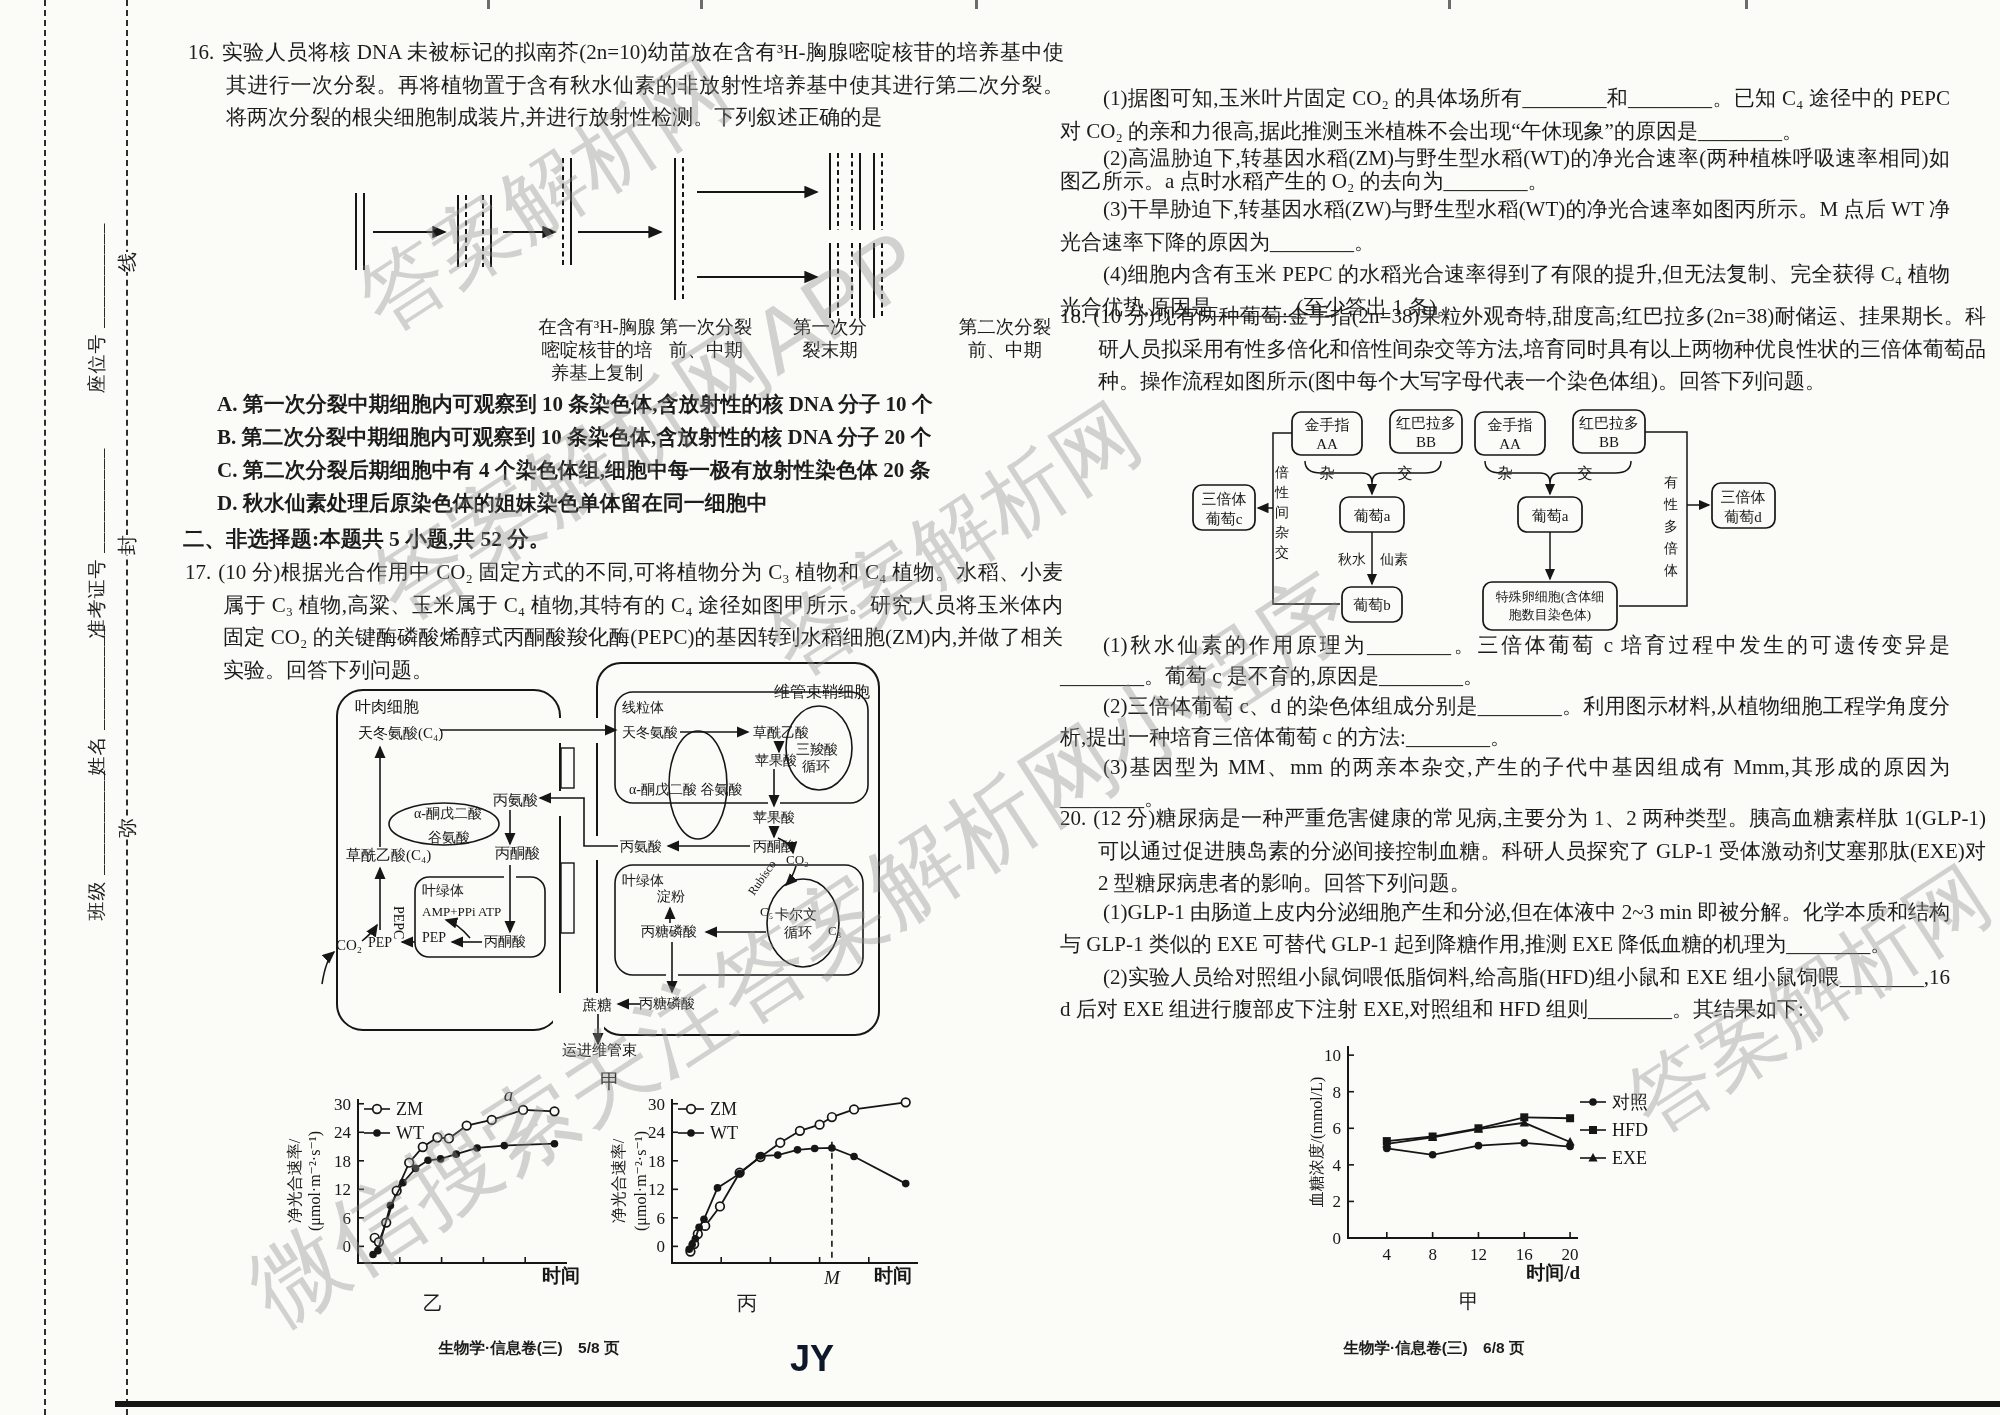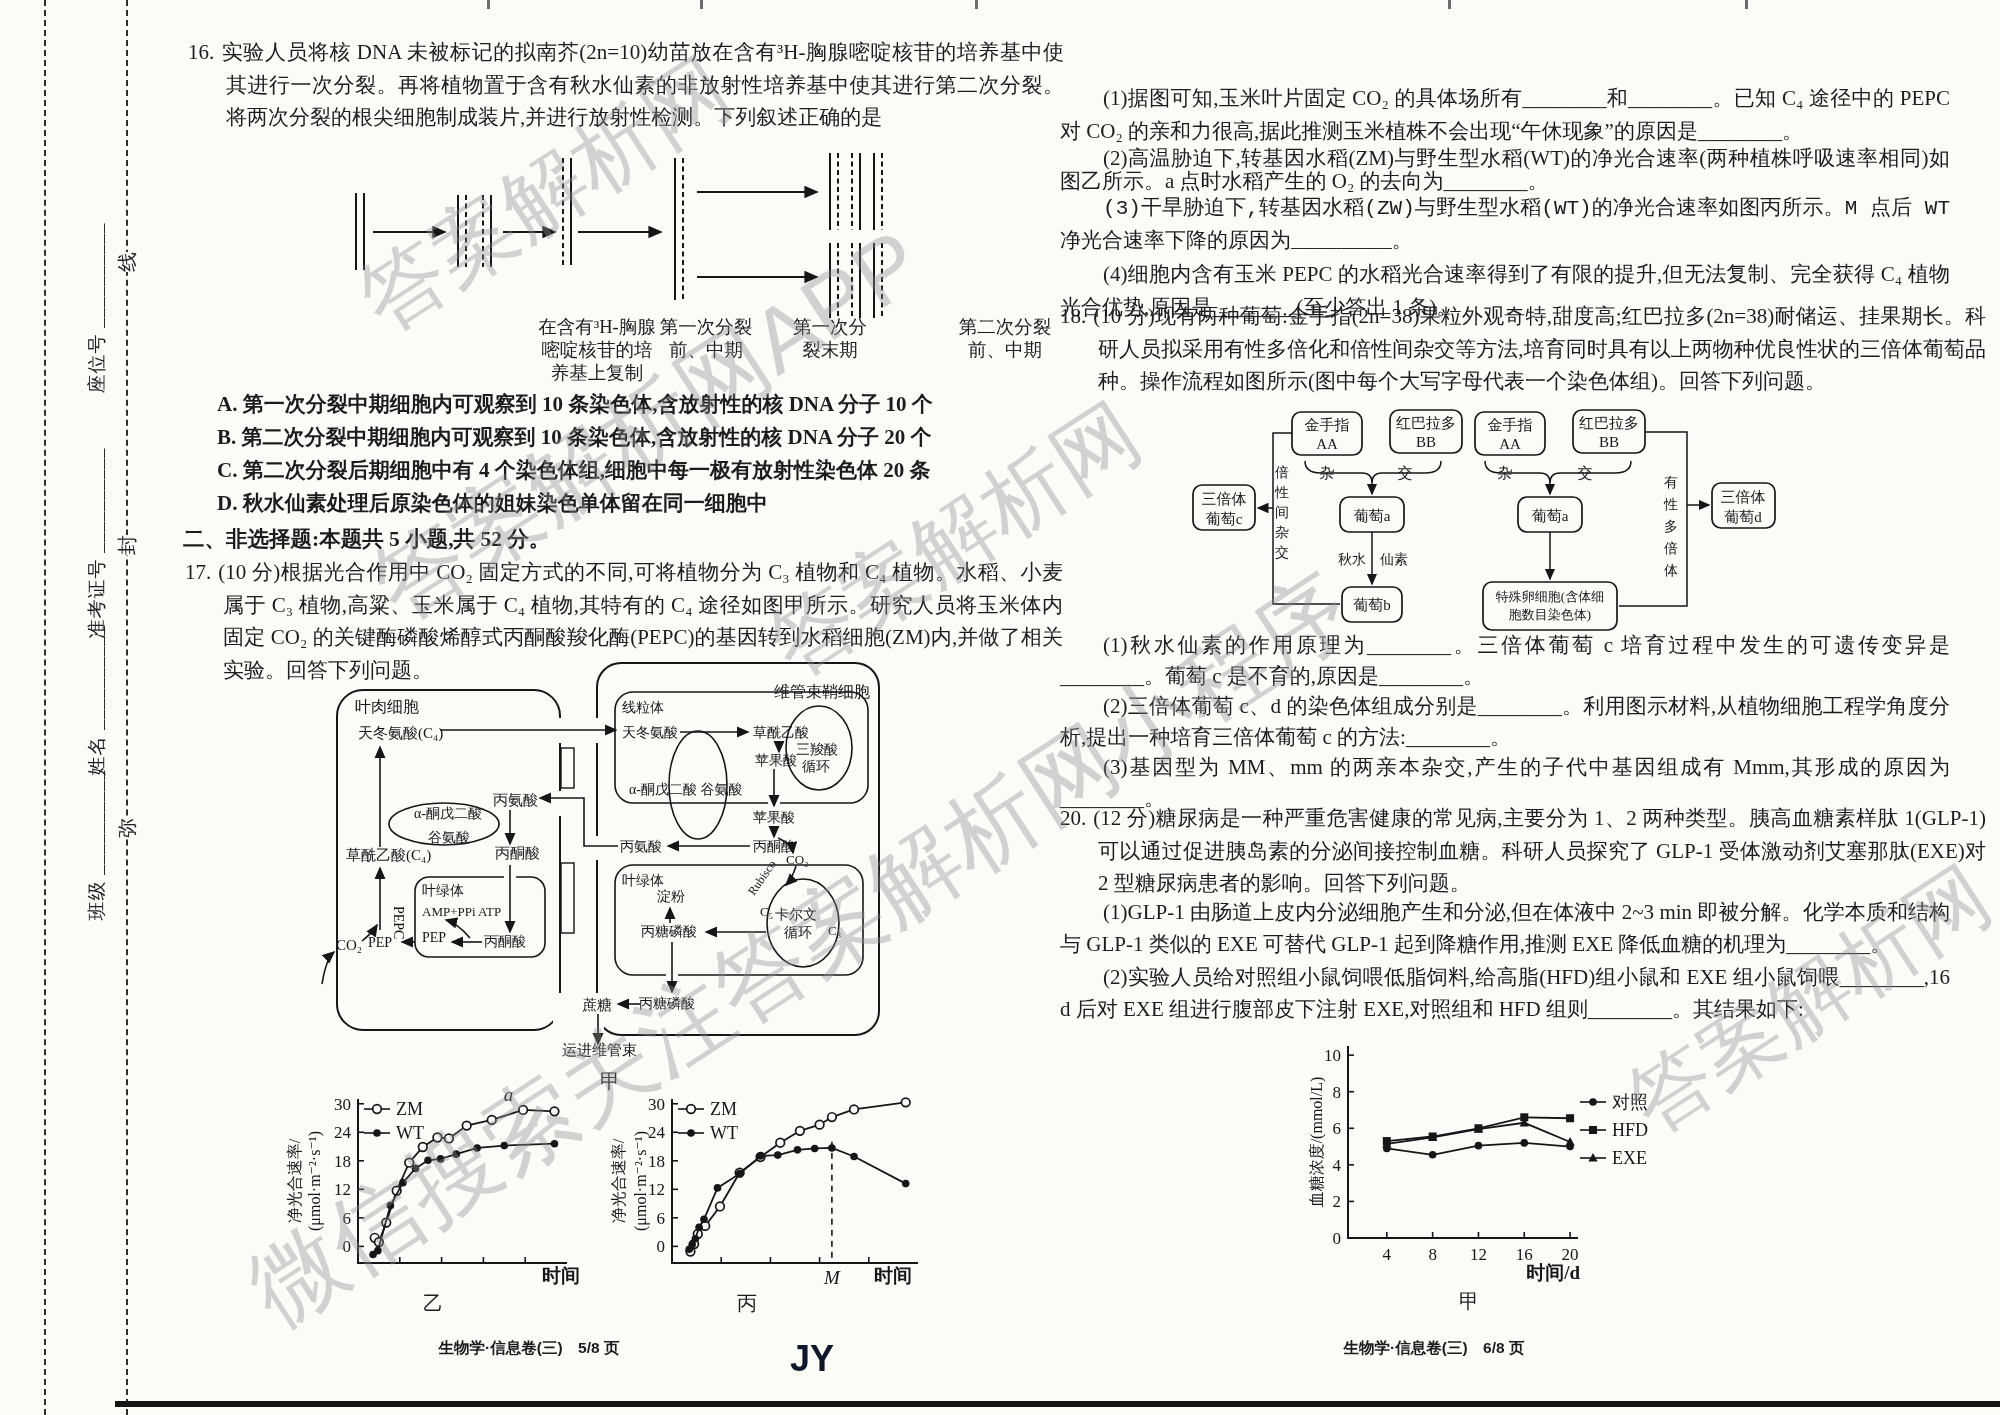--- a/index.html
+++ b/index.html
@@ -346,21 +346,21 @@
         </svg>
       <div class="figcap abs" style="left:112px;top:205px;width:46px;">丙</div>
     </div>
   </div>
 
   <div class="abs" style="left:1060px;top:0;width:890px;height:1415px;">
 
     <div class="abs" style="left:0;top:62px;width:890px;margin-top:20px;">
       <p class="sub" style="line-height:32.6px;">(1)据图可知,玉米叶片固定 CO₂ 的具体场所有________和________。已知 C₄ 途径中的 PEPC 对 CO₂ 的亲和力很高,据此推测玉米植株不会出现“午休现象”的原因是________。</p>
       <p class="sub" style="line-height:23px;">(2)高温胁迫下,转基因水稻(ZM)与野生型水稻(WT)的净光合速率(两种植株呼吸速率相同)如图乙所示。a 点时水稻产生的 O₂ 的去向为________。</p>
-      <p class="sub" style="line-height:32.6px;font-family:Liberation Mono, monospace;">(3)干旱胁迫下,转基因水稻(ZW)与野生型水稻(WT)的净光合速率如图丙所示。M 点后 WT 净光合速率下降的原因为________。</p>
+      <p class="sub" style="line-height:32.6px;">(3)干旱胁迫下,转基因水稻(ZW)与野生型水稻(WT)的净光合速率如图丙所示。M 点后 WT 净光合速率下降的原因为________。</p>
       <p class="sub" style="line-height:32.6px;">(4)细胞内含有玉米 PEPC 的水稻光合速率得到了有限的提升,但无法复制、完全获得 C₄ 植物光合优势,原因是________(至少答出 1 条)。</p>
     </div>
 
     <p class="stem abs" style="left:0;top:300px;width:888px;">
       <span class="qno">18.</span><span>(10 分)现有两种葡萄:金手指(2n=38)果粒外观奇特,甜度高;红巴拉多(2n=38)耐储运、挂果期长。科研人员拟采用有性多倍化和倍性间杂交等方法,培育同时具有以上两物种优良性状的三倍体葡萄品种。操作流程如图所示(图中每个大写字母代表一个染色体组)。回答下列问题。</span>
     </p>
 
     <svg id="fig-flow" style="left:125px;top:405px;" width="610" height="235" viewBox="0 0 610 235">
       <defs>
         <marker id="ahf" markerWidth="9" markerHeight="8" refX="7" refY="3.5" orient="auto">

